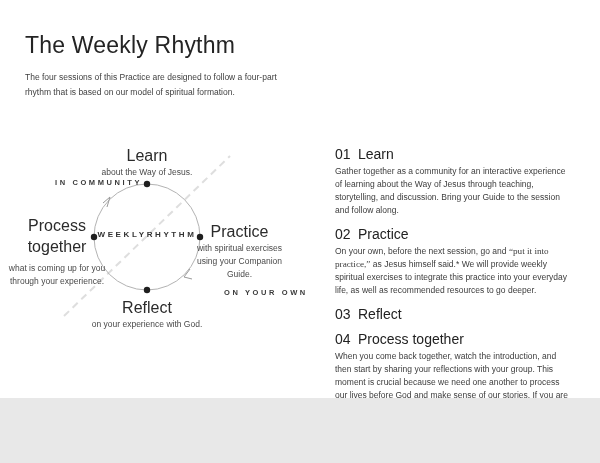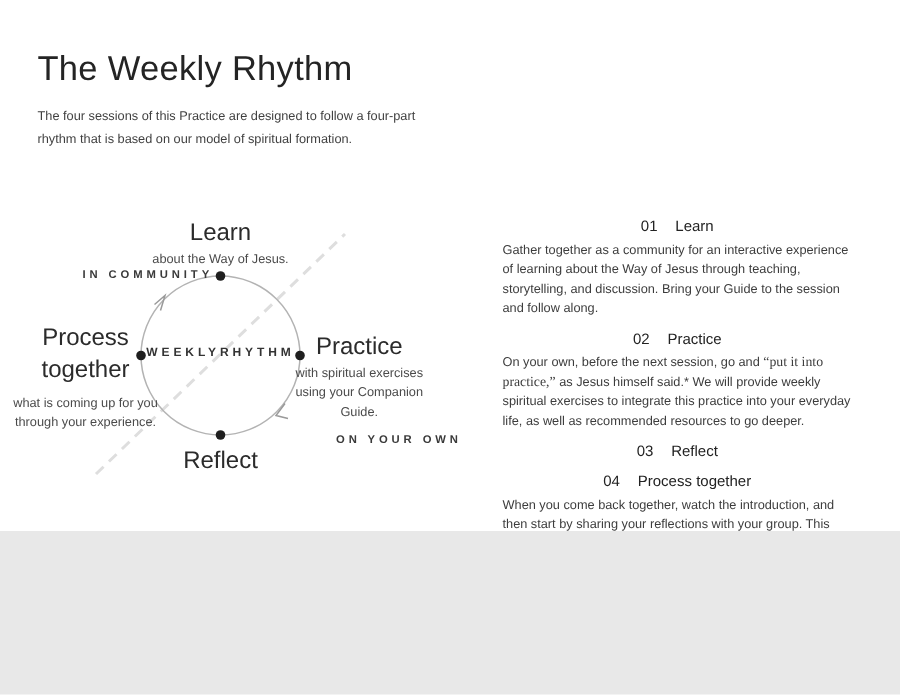--- a/index.html
+++ b/index.html
@@ -1,18 +1,18 @@
 <!DOCTYPE html>
 <html><head>
 <meta charset="utf-8">
 <style>
   * { margin:0; padding:0; box-sizing:border-box; }
   html,body { background:#e8e8e8; }
   .spread {
-    position:relative; width:600px; height:354px; background:#ffffff;
+    position:relative; width:600px; height:398px; background:#ffffff;
     font-family:"Liberation Sans", sans-serif; color:#2b2b2b; overflow:hidden;
     margin:0 auto;
   }
   
   .page-title {
     position:absolute; left:25px; top:32px; font-size:23px; font-weight:500;
     letter-spacing:.2px; color:#242424;
   }
   .page-subtitle {
     position:absolute; left:25px; top:70px; width:256px; font-size:8.5px;
@@ -27,21 +27,21 @@
     color:#3a3a3a; white-space:nowrap;padding-left:24px;
   }
   .hub {
     position:absolute; left:92px; top:90px; width:110px; display:flex;
     justify-content:center; font-size:8px; font-weight:700;
     letter-spacing:2.6px; color:#333;
   }
   
   .sections { position:absolute; left:335px; top:146px; width:233px; }
   .section { margin-bottom:9px; }
-  .section-heading { display:flex; font-size:10px; color:#222; margin-bottom:3px;justify-content:center; }
+  .section-heading { display:flex; font-size:14px; color:#222; margin-bottom:3px; }
   .section-number { width:17px; margin-right:6px; }
   .section-body { font-size:8.5px; line-height:13px; color:#3c3c3c; }
   .scripture-quote { font-family:"Liberation Serif", serif; font-size:9.2px; color:#3d3d3d; }
   
   .footer-text { position:absolute; top:440px; font-size:13px; color:#333; }
   .footer-page-left { left:25px; }
   .footer-book { left:211px; }
   .footer-section { left:335px; font-weight:400; }
   .footer-page-right { right:27px; }
 </style>
@@ -73,20 +73,21 @@
     <div class="zone-label" style="left:31px; top:38px;">IN COMMUNITY</div>
     <div class="zone-label" style="left:200px; top:148px;">ON YOUR OWN</div>
 
     <div class="node-label" style="left:97px; top:6px; width:100px;">Learn</div>
     <div class="node-caption" style="left:87px; top:26px; width:120px;">about the Way of Jesus.</div>
 
     <div class="node-label" style="left:192px; top:82px; width:95px;">Practice</div>
     <div class="node-caption" style="left:190px; top:102px; width:99px;">with spiritual exercises using your Companion Guide.</div>
 
     <div class="node-label" style="left:97px; top:158px; width:100px;">Reflect</div>
+    <div class="node-caption" style="left:72px; top:178px; width:150px;">on your experience with God.</div>
 
     <div class="node-label" style="left:9px; top:76px; width:96px;">Process together</div>
     <div class="node-caption" style="left:6px; top:122px; width:102px;">what is coming up for you through your experience.</div>
   </div>
 
   <div class="sections">
 
     <div class="section">
       <div class="section-heading">
         <span class="section-number">01</span>

